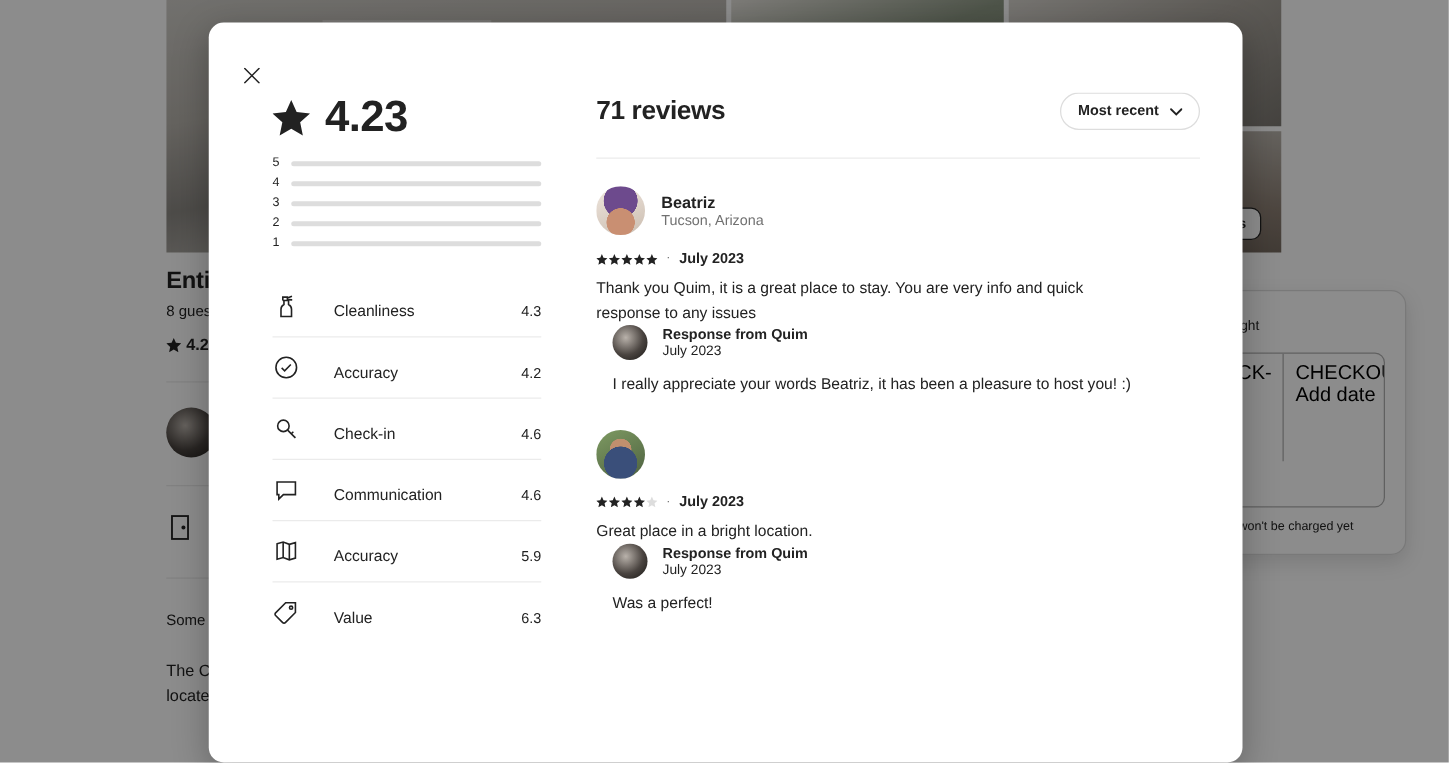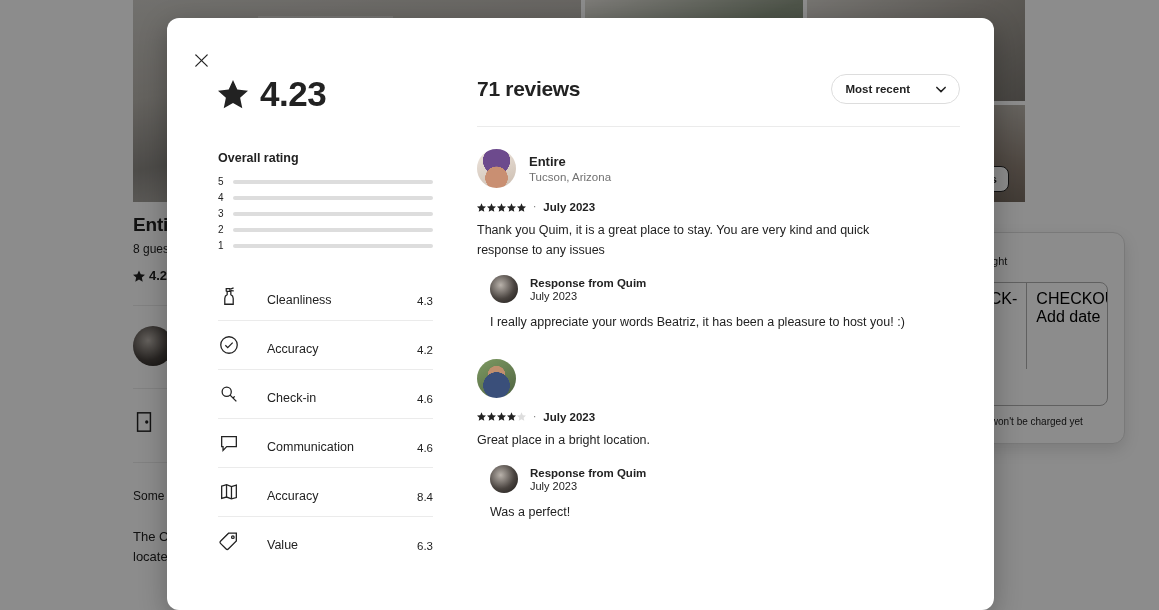--- a/index.html
+++ b/index.html
@@ -152,21 +152,21 @@
   .cat-name { font-size: 12.5px; color: #222; flex: 1; }
   .cat-val { font-size: 11.5px; color: #222; font-weight: normal; }
 
   
   .col-right { flex: 1; padding: 0 34px 0 10px; position: relative; overflow: hidden; height: 100%; }
   .rev-head { display: flex; align-items: center; justify-content: space-between; }
   .rev-count { font-size: 21px; font-weight: bold; color: #222; letter-spacing: -.3px; }
   .sort-btn {
     border: 1px solid #dddddd; border-radius: 20px; background: #fff;
     padding: 8px 13px; font-size: 11.5px; font-weight: bold; color: #222;
-    display: flex; align-items: center; gap: 26px; cursor: pointer; white-space: nowrap;
+    display: flex; align-items: center; gap: 9px; cursor: pointer; white-space: nowrap;
   }
   .search-wrap { margin-top: 23px; position: relative; }
   .search-input {
     width: 100%; height: 40px; border: 1px solid #dddddd; border-radius: 22px;
     padding: 0 16px 0 40px; font-size: 12px; color: #222;
     font-family: "Liberation Sans", sans-serif; outline: none; background: #fff;
   }
   .search-input::placeholder { color: #717171; }
   .search-ico { position: absolute; left: 16px; top: 12px; width: 15px; height: 15px; color: #222; }
 
@@ -187,21 +187,21 @@
   .rev-name { font-size: 13px; font-weight: bold; color: #222; }
   .rev-loc { font-size: 11.5px; color: #717171; margin-top: 2px; }
 
   .rev-meta { display: flex; align-items: center; gap: 7px; margin-top: 13px; }
   .stars { display: flex; gap: 1px; }
   .star-s { width: 9px; height: 9px; display: block; }
   .dot-sep { font-size: 10px; color: #717171; line-height: 1; }
   .rev-date { font-size: 11.5px; font-weight: bold; color: #222; }
   .rev-text { font-size: 12.5px; color: #222; line-height: 1.56; margin-top: 8px; max-width: 432px; }
 
-  .host-reply { margin-top: 15px; padding-left: 13px; }
+  .host-reply { padding-left: 13px; }
   .reply-head { display: flex; align-items: center; gap: 12px; }
   .reply-av { width: 28px; height: 28px; border-radius: 50%; flex: none; }
   .reply-name { font-size: 11.5px; font-weight: bold; color: #222; }
   .reply-date { font-size: 11px; color: #222; margin-top: 1px; }
   .reply-text { font-size: 12.5px; color: #222; line-height: 1.56; margin-top: 10px; max-width: 420px; }
 </style>
 </head>
 <body>
 
 <div id="bg-page">
@@ -306,21 +306,20 @@
   <div class="modal-cols">
 
     <div class="col-left">
       <div class="score-row">
         <svg class="score-star" viewBox="0 0 32 32" fill="#222">
           <path d="M16 1l4.6 10.3L32 12.5l-8.4 7.6 2.3 11.2L16 25.6 6.1 31.3l2.3-11.2L0 12.5l11.4-1.2z"></path>
         </svg>
         <span class="score-num">4.23</span>
       </div>
 
-      <div class="overall-label">Overall rating</div>
 
       <div class="bars">
         <div class="bar-row">
           <span class="bar-num">5</span>
           <span class="bar-track"><span class="bar-fill" id="bf0" style="width: 59%;"></span></span>
         </div>
         <div class="bar-row">
           <span class="bar-num">4</span>
           <span class="bar-track"><span class="bar-fill" id="bf1" style="width: 21%;"></span></span>
         </div>
@@ -376,21 +375,21 @@
           <span class="cat-name">Communication</span>
           <span class="cat-val">4.6</span>
         </div>
 
         <div class="cat-row">
           <svg class="cat-icon" viewBox="0 0 24 24" fill="none" stroke="#222" stroke-width="1.4">
             <path d="M4 5.5L9.3 4l5.4 2 5.3-1.5V18l-5.3 1.5-5.4-2L4 19z"></path>
             <path d="M9.3 4v13.5M14.7 6v13.5"></path>
           </svg>
           <span class="cat-name">Accuracy</span>
-          <span class="cat-val">8.4</span>
+          <span class="cat-val">5.9</span>
         </div>
 
         <div class="cat-row">
           <svg class="cat-icon" viewBox="0 0 24 24" fill="none" stroke="#222" stroke-width="1.4">
             <path d="M11.5 3.5H20v8.5l-8.8 8.8a1.6 1.6 0 0 1-2.3 0l-6.2-6.2a1.6 1.6 0 0 1 0-2.3z"></path>
             <circle cx="16.2" cy="7.8" r="1.4"></circle>
           </svg>
           <span class="cat-name">Value</span>
           <span class="cat-val">6.3</span>
         </div>
@@ -409,21 +408,21 @@
         </button>
       </div>
 
 
       <div class="rev-list">
 
         <div class="review">
           <div class="rev-person">
             <div class="rev-av av-beatriz"></div>
             <div>
-              <div class="rev-name">Entire</div>
+              <div class="rev-name">Beatriz</div>
               <div class="rev-loc">Tucson, Arizona</div>
             </div>
           </div>
           <div class="rev-meta">
             <span class="stars" id="stars0">
                 <svg viewBox="0 0 32 32" class="star-s" fill="#222222">
                   <path d="M16 1l4.6 10.3L32 12.5l-8.4 7.6 2.3 11.2L16 25.6 6.1 31.3l2.3-11.2L0 12.5l11.4-1.2z"></path>
                 </svg>
                 <svg viewBox="0 0 32 32" class="star-s" fill="#222222">
                   <path d="M16 1l4.6 10.3L32 12.5l-8.4 7.6 2.3 11.2L16 25.6 6.1 31.3l2.3-11.2L0 12.5l11.4-1.2z"></path>
@@ -434,21 +433,21 @@
                 <svg viewBox="0 0 32 32" class="star-s" fill="#222222">
                   <path d="M16 1l4.6 10.3L32 12.5l-8.4 7.6 2.3 11.2L16 25.6 6.1 31.3l2.3-11.2L0 12.5l11.4-1.2z"></path>
                 </svg>
                 <svg viewBox="0 0 32 32" class="star-s" fill="#222222">
                   <path d="M16 1l4.6 10.3L32 12.5l-8.4 7.6 2.3 11.2L16 25.6 6.1 31.3l2.3-11.2L0 12.5l11.4-1.2z"></path>
                 </svg>
               </span>
             <span class="dot-sep">·</span>
             <span class="rev-date">July 2023</span>
           </div>
-          <div class="rev-text">Thank you Quim, it is a great place to stay. You are very kind and quick response to any issues</div>
+          <div class="rev-text">Thank you Quim, it is a great place to stay. You are very info and quick response to any issues</div>
           <div class="host-reply">
             <div class="reply-head">
               <div class="reply-av av-quim"></div>
               <div>
                 <div class="reply-name">Response from Quim</div>
                 <div class="reply-date">July 2023</div>
               </div>
             </div>
             <div class="reply-text">I really appreciate your words Beatriz, it has been a pleasure to host you! :)</div>
           </div>

